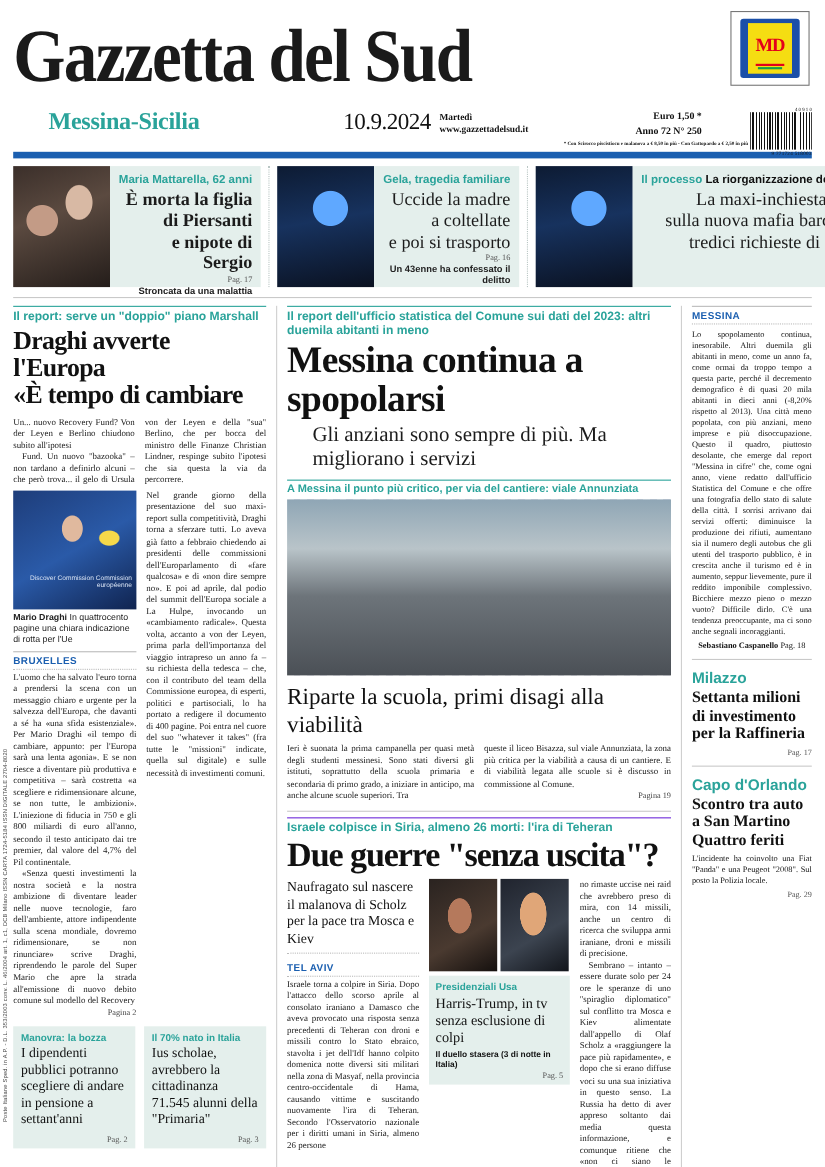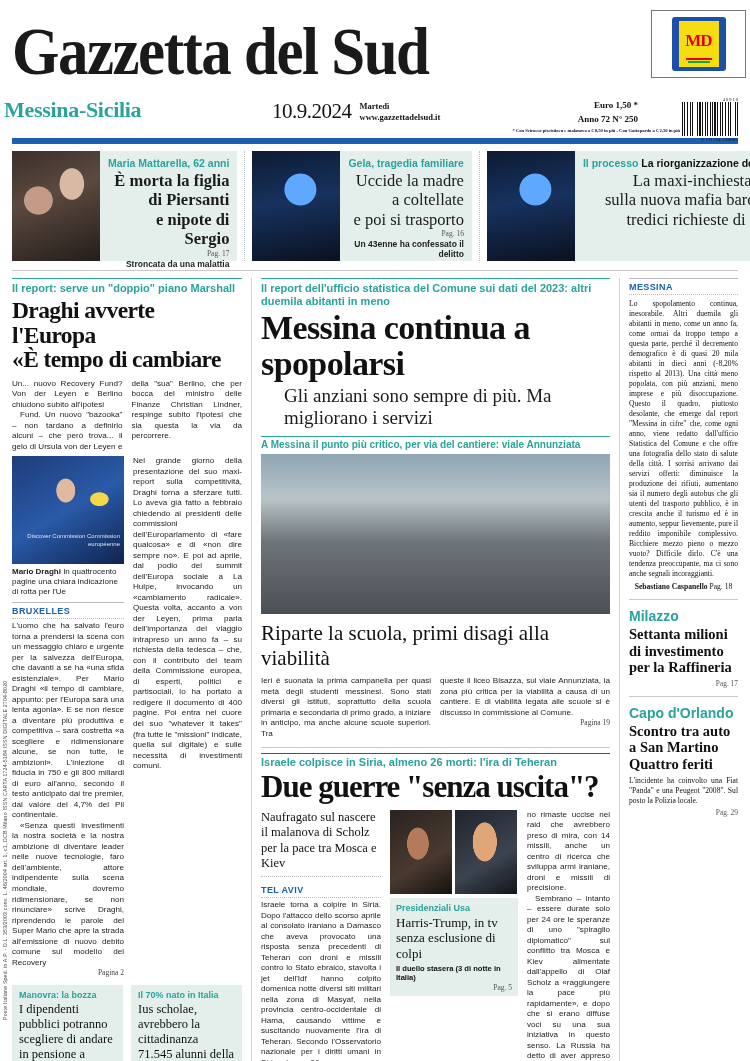--- a/index.html
+++ b/index.html
@@ -20,22 +20,22 @@
     font-size: 61px;
     letter-spacing: -1.5px;
     line-height: 1.0;
     color: #1a1a1a;
     white-space: nowrap;
     padding-top: 10px;
     transform: scaleY(1.12);
     transform-origin: left top;
   }
   .md-logo {
-    position: absolute; right: 4px; top: 10px;
-    width: 95px; height: 68px;
+    position: absolute; right: 14px; top: 10px;
+    width: 72px; height: 68px;
     border: 1px solid #777; background:#fff;
     display: flex; align-items:center; justify-content:center;
   }
   .md-inner {
     width: 54px; height: 54px; background:#1b4fa8;
     border-radius: 3px; position:relative;
     display:flex; align-items:center; justify-content:center;
   }
   .md-yellow {
     position:absolute; left:7px; top:4px; right:7px; bottom:4px;
@@ -45,27 +45,27 @@
     position:relative; z-index:3; color:#e4001b; font-weight:bold;
     font-size:17px; font-family:"Liberation Serif", serif; letter-spacing:-1px;
     margin-bottom:6px;
   }
   .md-bar { position:absolute; z-index:3; bottom:11px; left:14px; right:14px; height:2px; background:#e4001b;}
   .md-bar2 { position:absolute; z-index:3; bottom:8px; left:16px; right:16px; height:2px; background:#15a04a;}
 
   
   .subhead {
     position: relative; height: 42px; padding: 0 4px;
-    display:flex; align-items:flex-start;
+    display:flex; align-items:flex-start;margin-left:40px;
   }
   .edition {
     font-family:"Liberation Serif", serif; font-weight:bold; font-size:22px;
     color:#2aa39a; letter-spacing:-0.3px; margin-top:1px;
   }
-  .dateblock { position:absolute; left:272px; top:2px; display:flex; gap:8px; align-items:flex-end;}
+  .dateblock { position:absolute; left:272px; top:2px; display:flex; gap:8px; align-items:center;}
   .bigdate { font-size:21px; font-family:"Liberation Serif", serif; letter-spacing:-0.5px;}
   .daymeta { font-size:8.5px; line-height:1.35; font-weight:bold; font-family:"Liberation Serif",serif; padding-top:3px;}
   .priceblock { position:absolute; right:112px; top:3px; text-align:right; font-size:9px; font-weight:bold; line-height:1.5;}
   .tinynote { position:absolute; right:70px; top:32px; font-size:4.6px; font-weight:bold; white-space:nowrap;}
   .barcode { position:absolute; right:12px; top:6px; width:56px; height:34px;
     background: repeating-linear-gradient(to right,#111 0 1px,#fff 1px 2px,#111 2px 3.4px,#fff 3.4px 5px,#111 5px 5.8px,#fff 5.8px 7.6px);
   }
   .barcode-num { position:absolute; right:12px; top:41px; font-size:4.6px; letter-spacing:0.3px;}
   .barcode-top { position:absolute; right:12px; top:1px; font-size:4.4px;}
 
@@ -101,21 +101,21 @@
   h1.head {
     font-family:"Liberation Serif", serif; font-weight:bold; color:#111;
     line-height:1.04; letter-spacing:-0.6px;
   }
   .h-left { font-size:23.5px; margin:3px 0 7px 0;}
   .h-mid  { font-size:34px; margin:2px 0 4px 0; letter-spacing:-1.2px;}
   .sub-mid { font-size:19px; font-family:"Liberation Serif", serif; color:#1c1c1c; margin-bottom:7px;margin-left:23px;}
 
   .body-cols-2 { column-count:2; column-gap:9px; }
   p.bt {
-    font-family:Liberation Sans, sans-serif; font-size:8.1px; line-height:1.30;
+    font-family:Liberation Serif, serif; font-size:8.1px; line-height:1.30;
     text-align:justify; text-justify:inter-word; color:#1c1c1c; hyphens:auto;
   }
   p.bt + p.bt { text-indent:8px; }
   .pagref { text-align:right; font-size:7.5px; color:#444; }
 
   .photo { background:#7a8a92; position:relative; overflow:hidden;}
   .cap { font-size:8px; line-height:1.25; color:#222; margin-top:3px; font-family:"Liberation Sans", sans-serif;}
   .cap b { font-weight:bold; }
 
   .citylabel {

